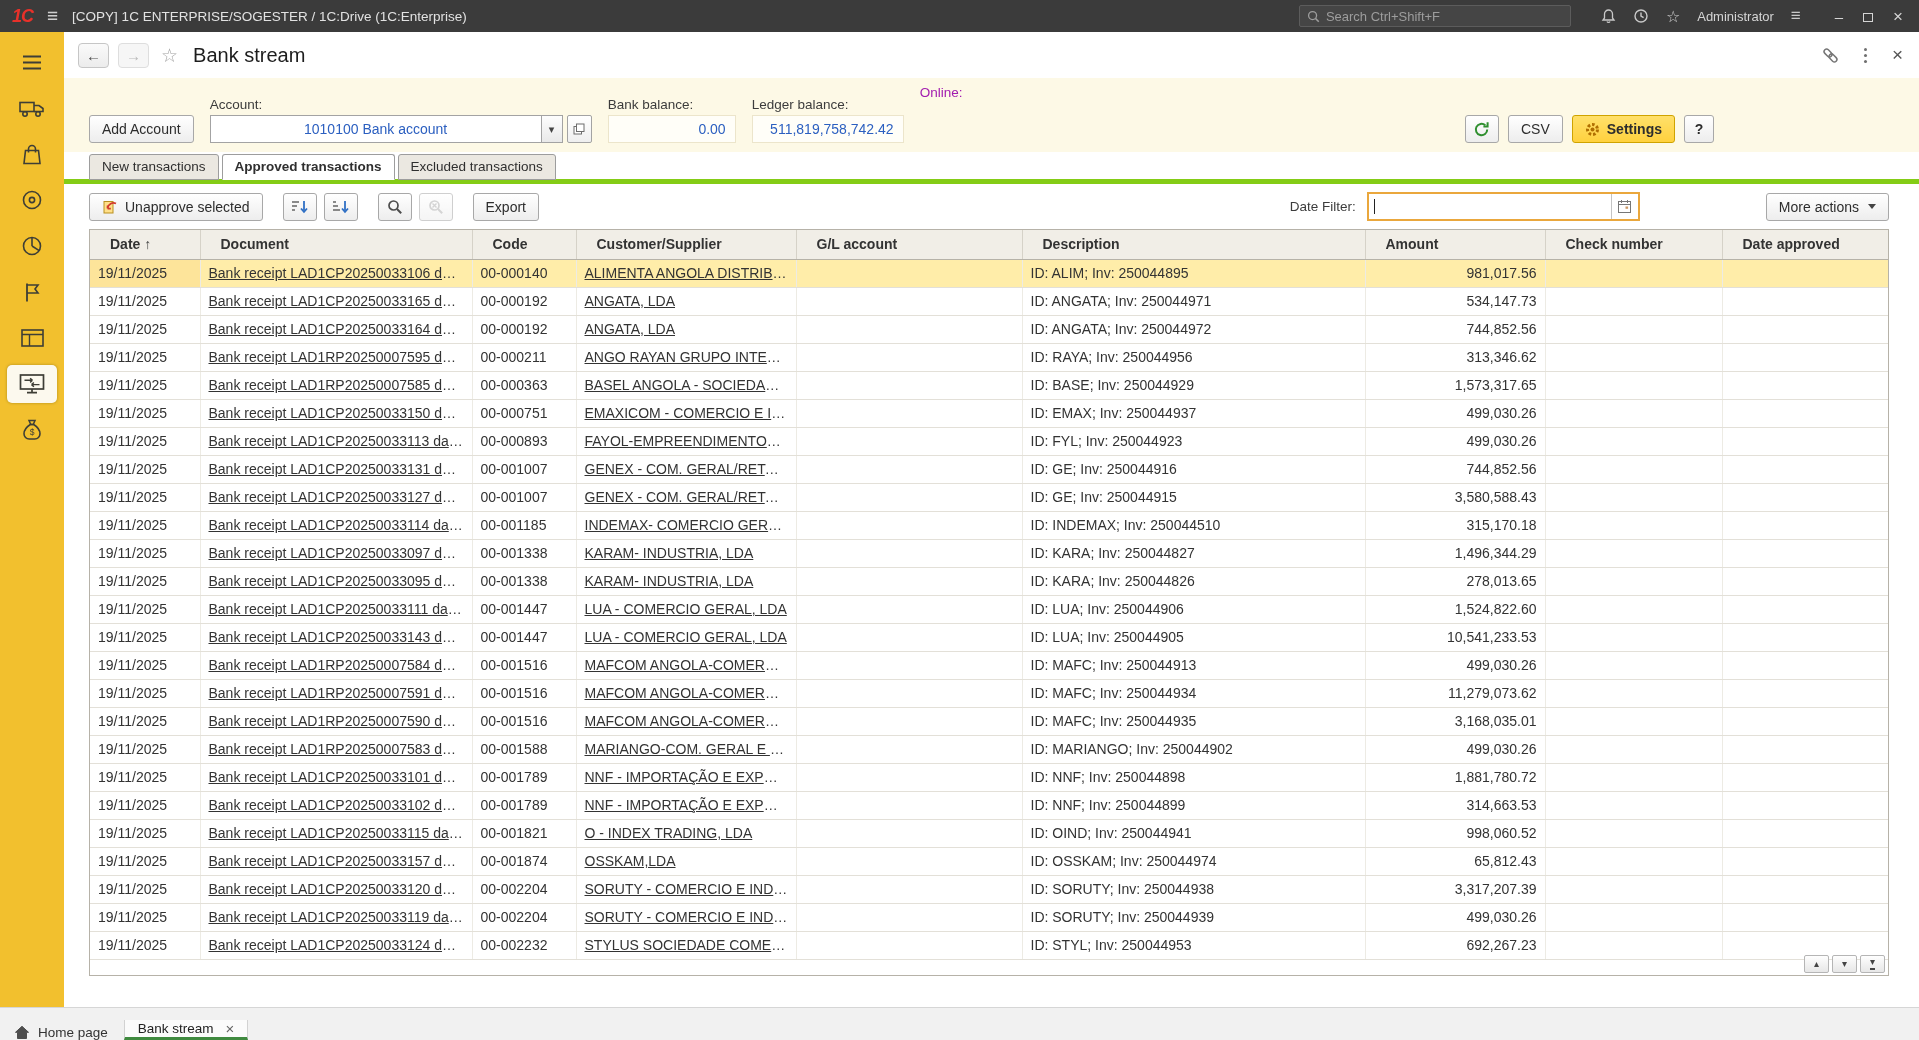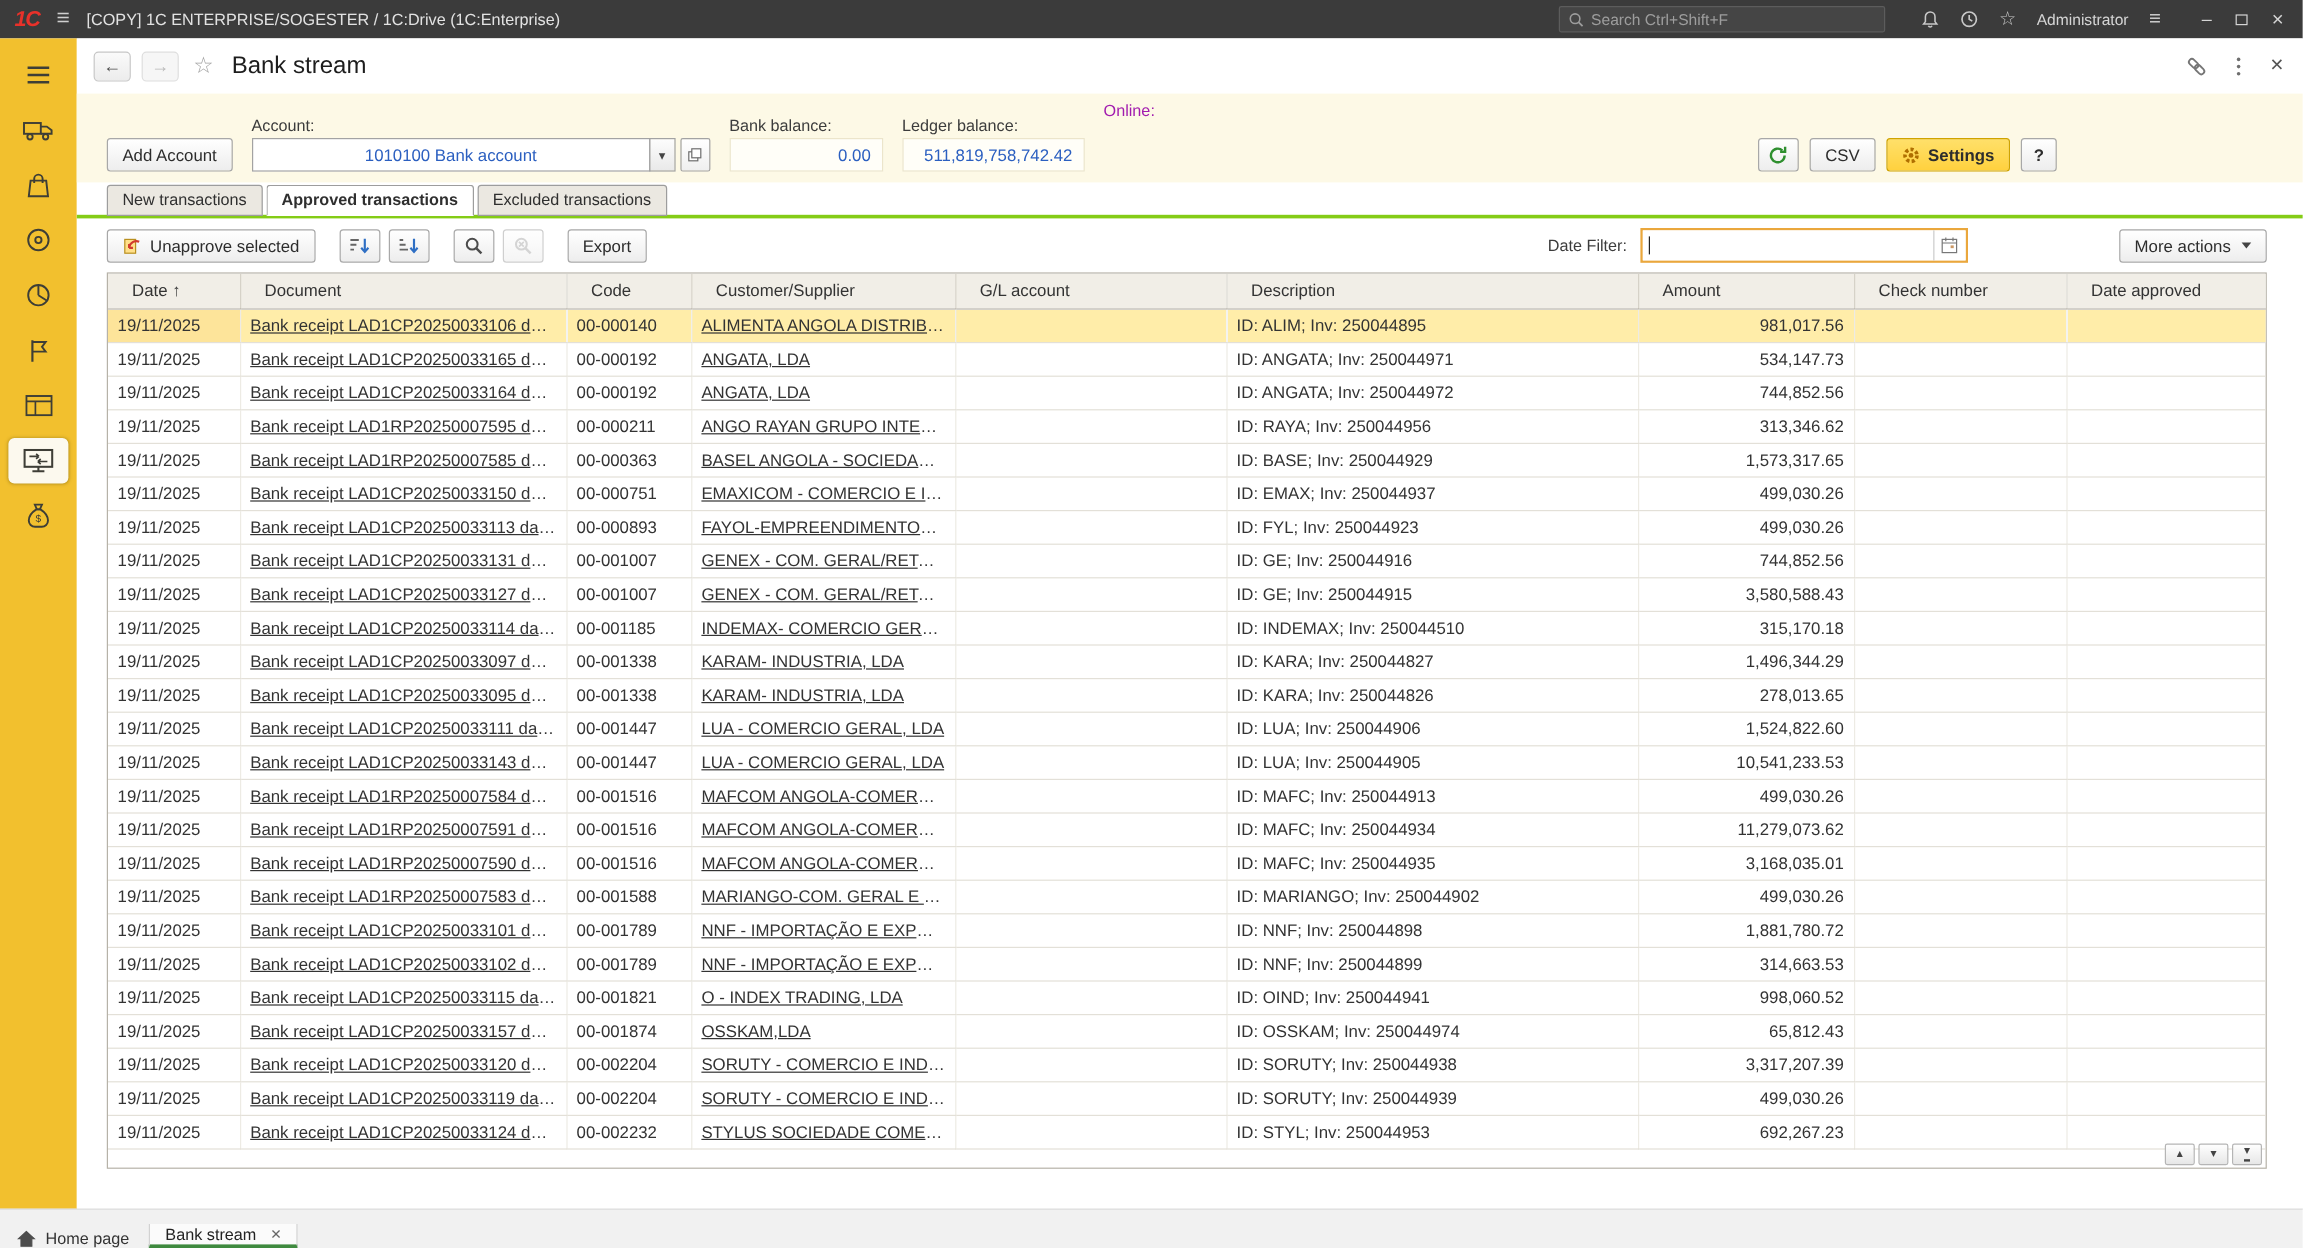--- a/index.html
+++ b/index.html
@@ -63,21 +63,21 @@
   .bal-bank{width:128px}
   .bal-ledger{width:152px}
   .online-group{flex:1;display:flex;flex-direction:column;padding-top:1px}
   .online{color:#a21caf;font-size:13.5px}
   .panel-btns{display:flex;align-items:flex-end;gap:9px;margin-right:205px}
   .iconbtn{width:34px;padding:0;justify-content:center}
   .btn-settings{background:linear-gradient(#ffe06a,#ffd13e);border-color:#cfa300;font-weight:bold}
   .btn-help{width:30px;padding:0;justify-content:center;font-weight:bold}
 
   
-  .tabs{display:flex;align-items:center;padding:2px 30px 0 25px;border-bottom:3px solid #84cc16;flex:none}
+  .tabs{display:flex;align-items:center;padding:2px 30px 0 25px;border-bottom:5px solid #84cc16;flex:none}
   .tab{padding:4px 12px 5px;font-size:13.5px;color:#2f2f2f;background:#ebe8e1;border:1px solid #9d9d9d;
     border-radius:3px 3px 0 0;margin-right:3px;margin-bottom:-1px;border-bottom:1px solid #9d9d9d;cursor:pointer;white-space:nowrap}
   .tab.active{background:#fff;border-bottom:1px solid #fff;font-weight:bold}
 
   
   .toolbar{display:flex;align-items:center;gap:7px;padding:8px 30px 7px 25px;flex:none}
   .tool-sep{width:6px}
   .df-group{margin-left:auto;display:flex;align-items:center;gap:11px}
   .df-label{font-size:13.5px;color:#3c3c3c}
   .df-frame{display:flex;align-items:stretch;border:2px solid #eaa73c;background:#fff;height:29px}
@@ -86,21 +86,21 @@
   .caret{position:absolute;left:5px;top:5px;width:1px;height:15px;background:#222}
   .df-cal{width:27px;border-left:1px solid #c4c4c4;background:#fff;display:flex;align-items:center;justify-content:center;cursor:pointer}
   .more-actions{margin-left:119px}
   .dd-arrow{display:inline-block;width:0;height:0;border-left:4px solid transparent;border-right:4px solid transparent;
     border-top:5px solid #444;margin-left:2px}
 
   
   .table-wrap{margin:1px 30px 0 25px;border:1px solid #b6b2a8;position:relative;padding-bottom:15px;flex:none;background:#fff}
   table{border-collapse:collapse;table-layout:fixed;width:100%;font-size:14px}
   th{background:#f1eee7;border-right:1px solid #d6d2c8;border-bottom:1px solid #b6b2a8;border-top:none;
-    text-align:left;font-weight:normal;color:#333;height:29px;padding:0 20px;white-space:nowrap;overflow:hidden;cursor:pointer}
+    text-align:left;font-weight:bold;color:#333;height:29px;padding:0 20px;white-space:nowrap;overflow:hidden;cursor:pointer}
   th:last-child,td:last-child{border-right:none}
   td{border-right:1px solid #edebe4;border-bottom:1px solid #e3e0d8;height:28px;padding:0 8px;
     white-space:nowrap;overflow:hidden;text-overflow:ellipsis;color:#333;cursor:default}
   tr.selected td{background:#ffeda9}
   tr.selected td:first-child{background:#fde49a}
   td.num{text-align:right}
   .link{text-decoration:underline;cursor:pointer}
   .sort-arrow{color:#444;margin-left:4px}
 
   .grid-nav{position:absolute;right:3px;bottom:2px;display:flex;gap:3px}

